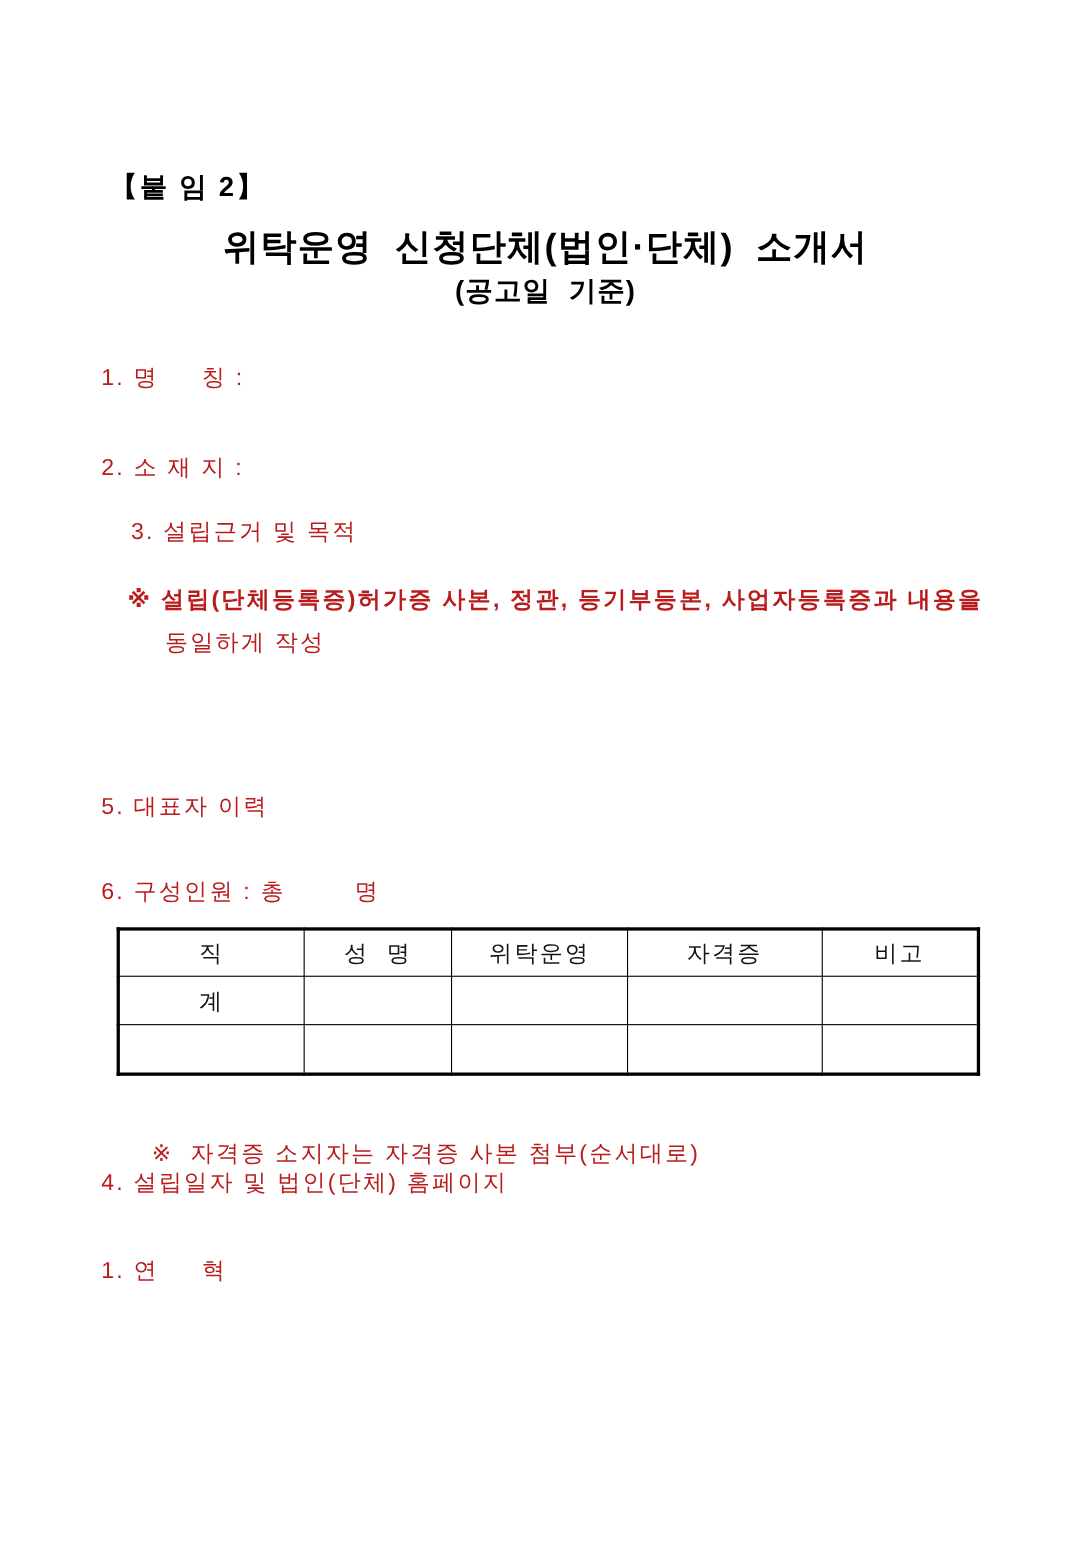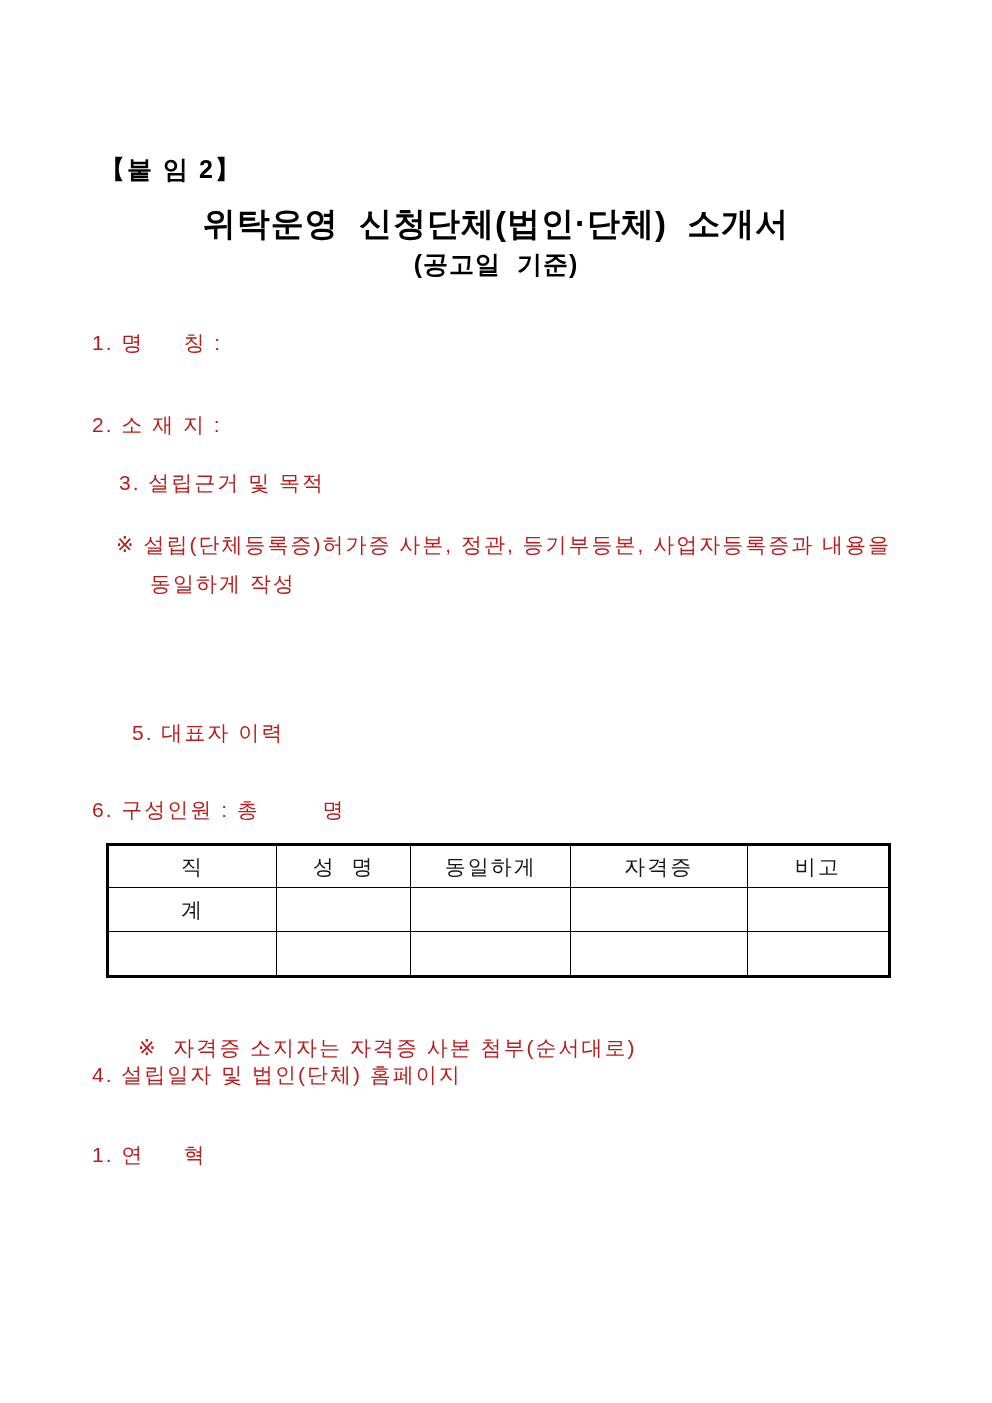--- a/index.html
+++ b/index.html
@@ -42,24 +42,24 @@
   }
   .body-line {
     font-size: 21px;
     font-weight: 400;
     letter-spacing: 2px;
     color: #b91c1c;
   }
   .li-1 { left: 92px;  top: 329px; }
   .li-2 { left: 92px;  top: 411px; }
   .li-3 { left: 92px;  top: 469px; margin-left: 27px; }
-  .li-3n1 { left: 116px; top: 531px; }
+  .li-3n1 { left: 116px; top: 531px; font-weight: bold; }
   .li-3n2 { left: 150px; top: 570px; }
   .li-4 { left: 92px;  top: 643px; }
-  .li-5 { left: 92px;  top: 719px; margin-left: 40px; }
+  .li-5 { left: 92px;  top: 719px; }
   .li-6 { left: 92px;  top: 796px; }
   .li-7 { left: 92px;  top: 1061px; }
   .li-8 { left: 92px;  top: 1141px; }
   .table-note { left: 138px; top: 986px; margin-top: 48px; }
 
   .staff-table-wrap {
     position: absolute;
     left: 106px; top: 843px;
     width: 785px;
   }
@@ -107,21 +107,21 @@
         <col style="width:21.6%">
         <col style="width:17.2%">
         <col style="width:20.4%">
         <col style="width:22.6%">
         <col style="width:18.2%">
       </colgroup>
       <thead>
         <tr>
           <th>직</th>
           <th>성  명</th>
-          <th>동일하게</th>
+          <th>위탁운영</th>
           <th>자격증</th>
           <th>비고</th>
         </tr>
       </thead>
       <tbody>
         <tr>
           <td>계</td>
           <td></td>
           <td></td>
           <td></td>

